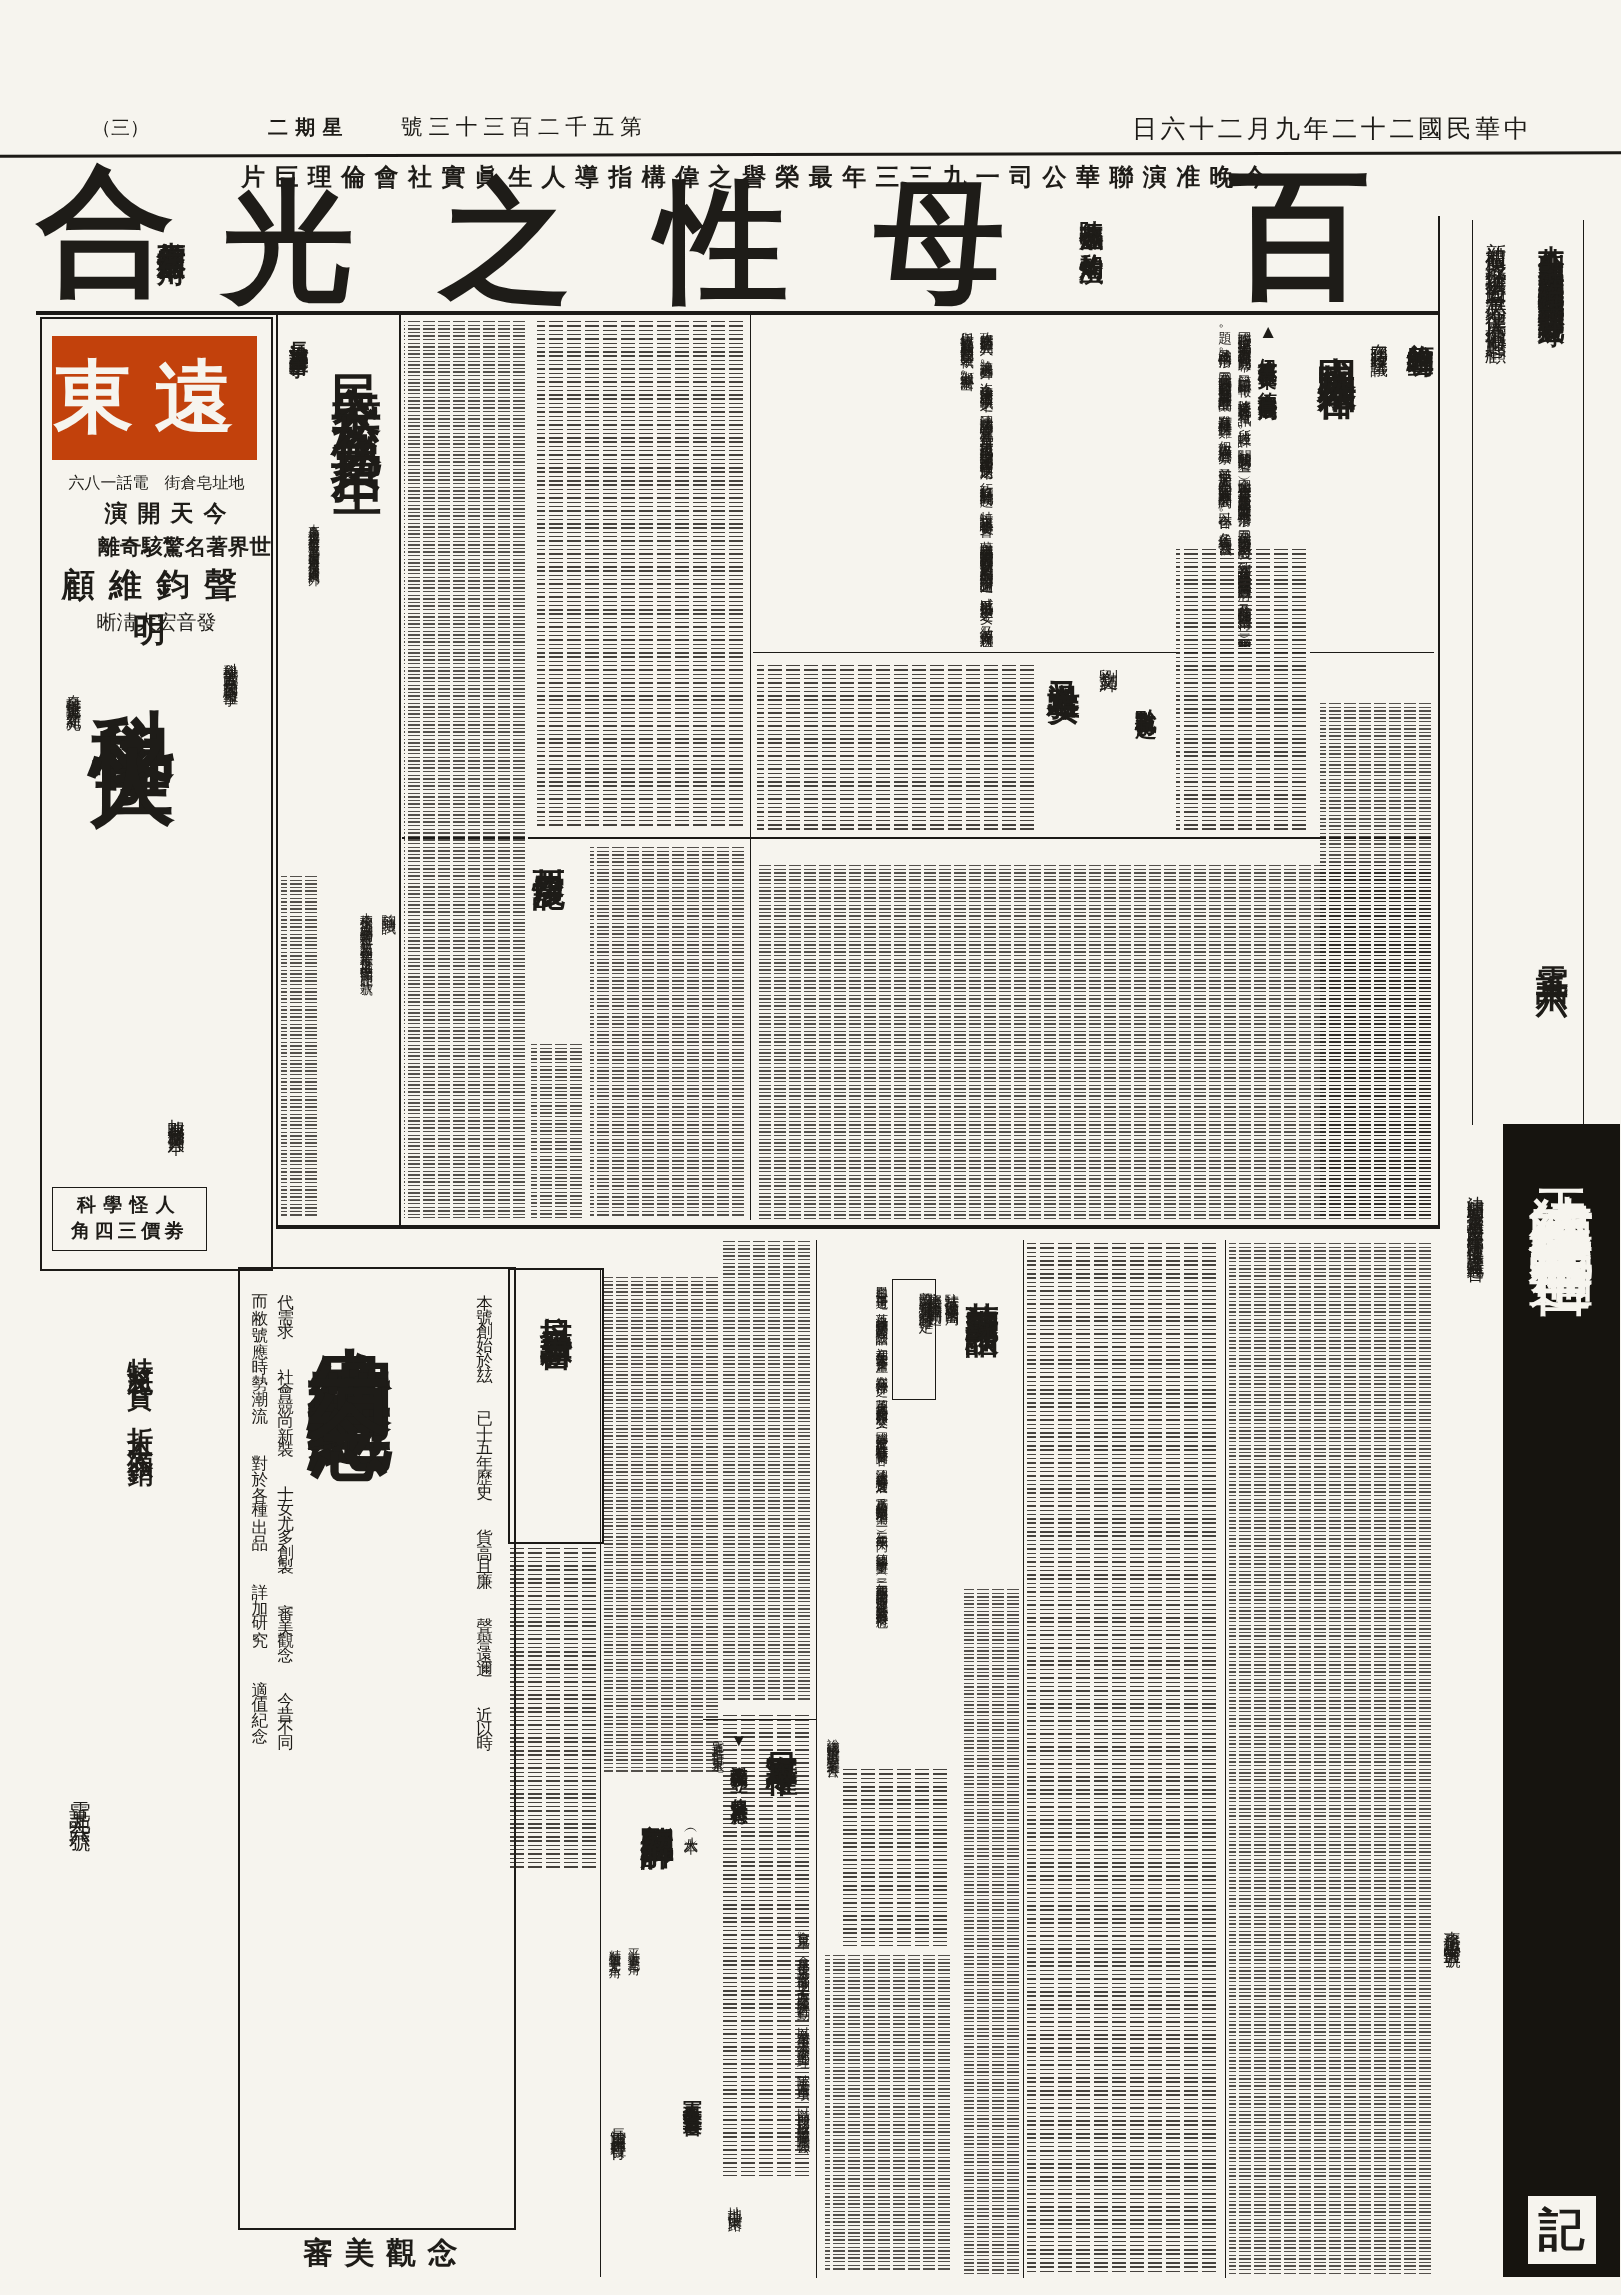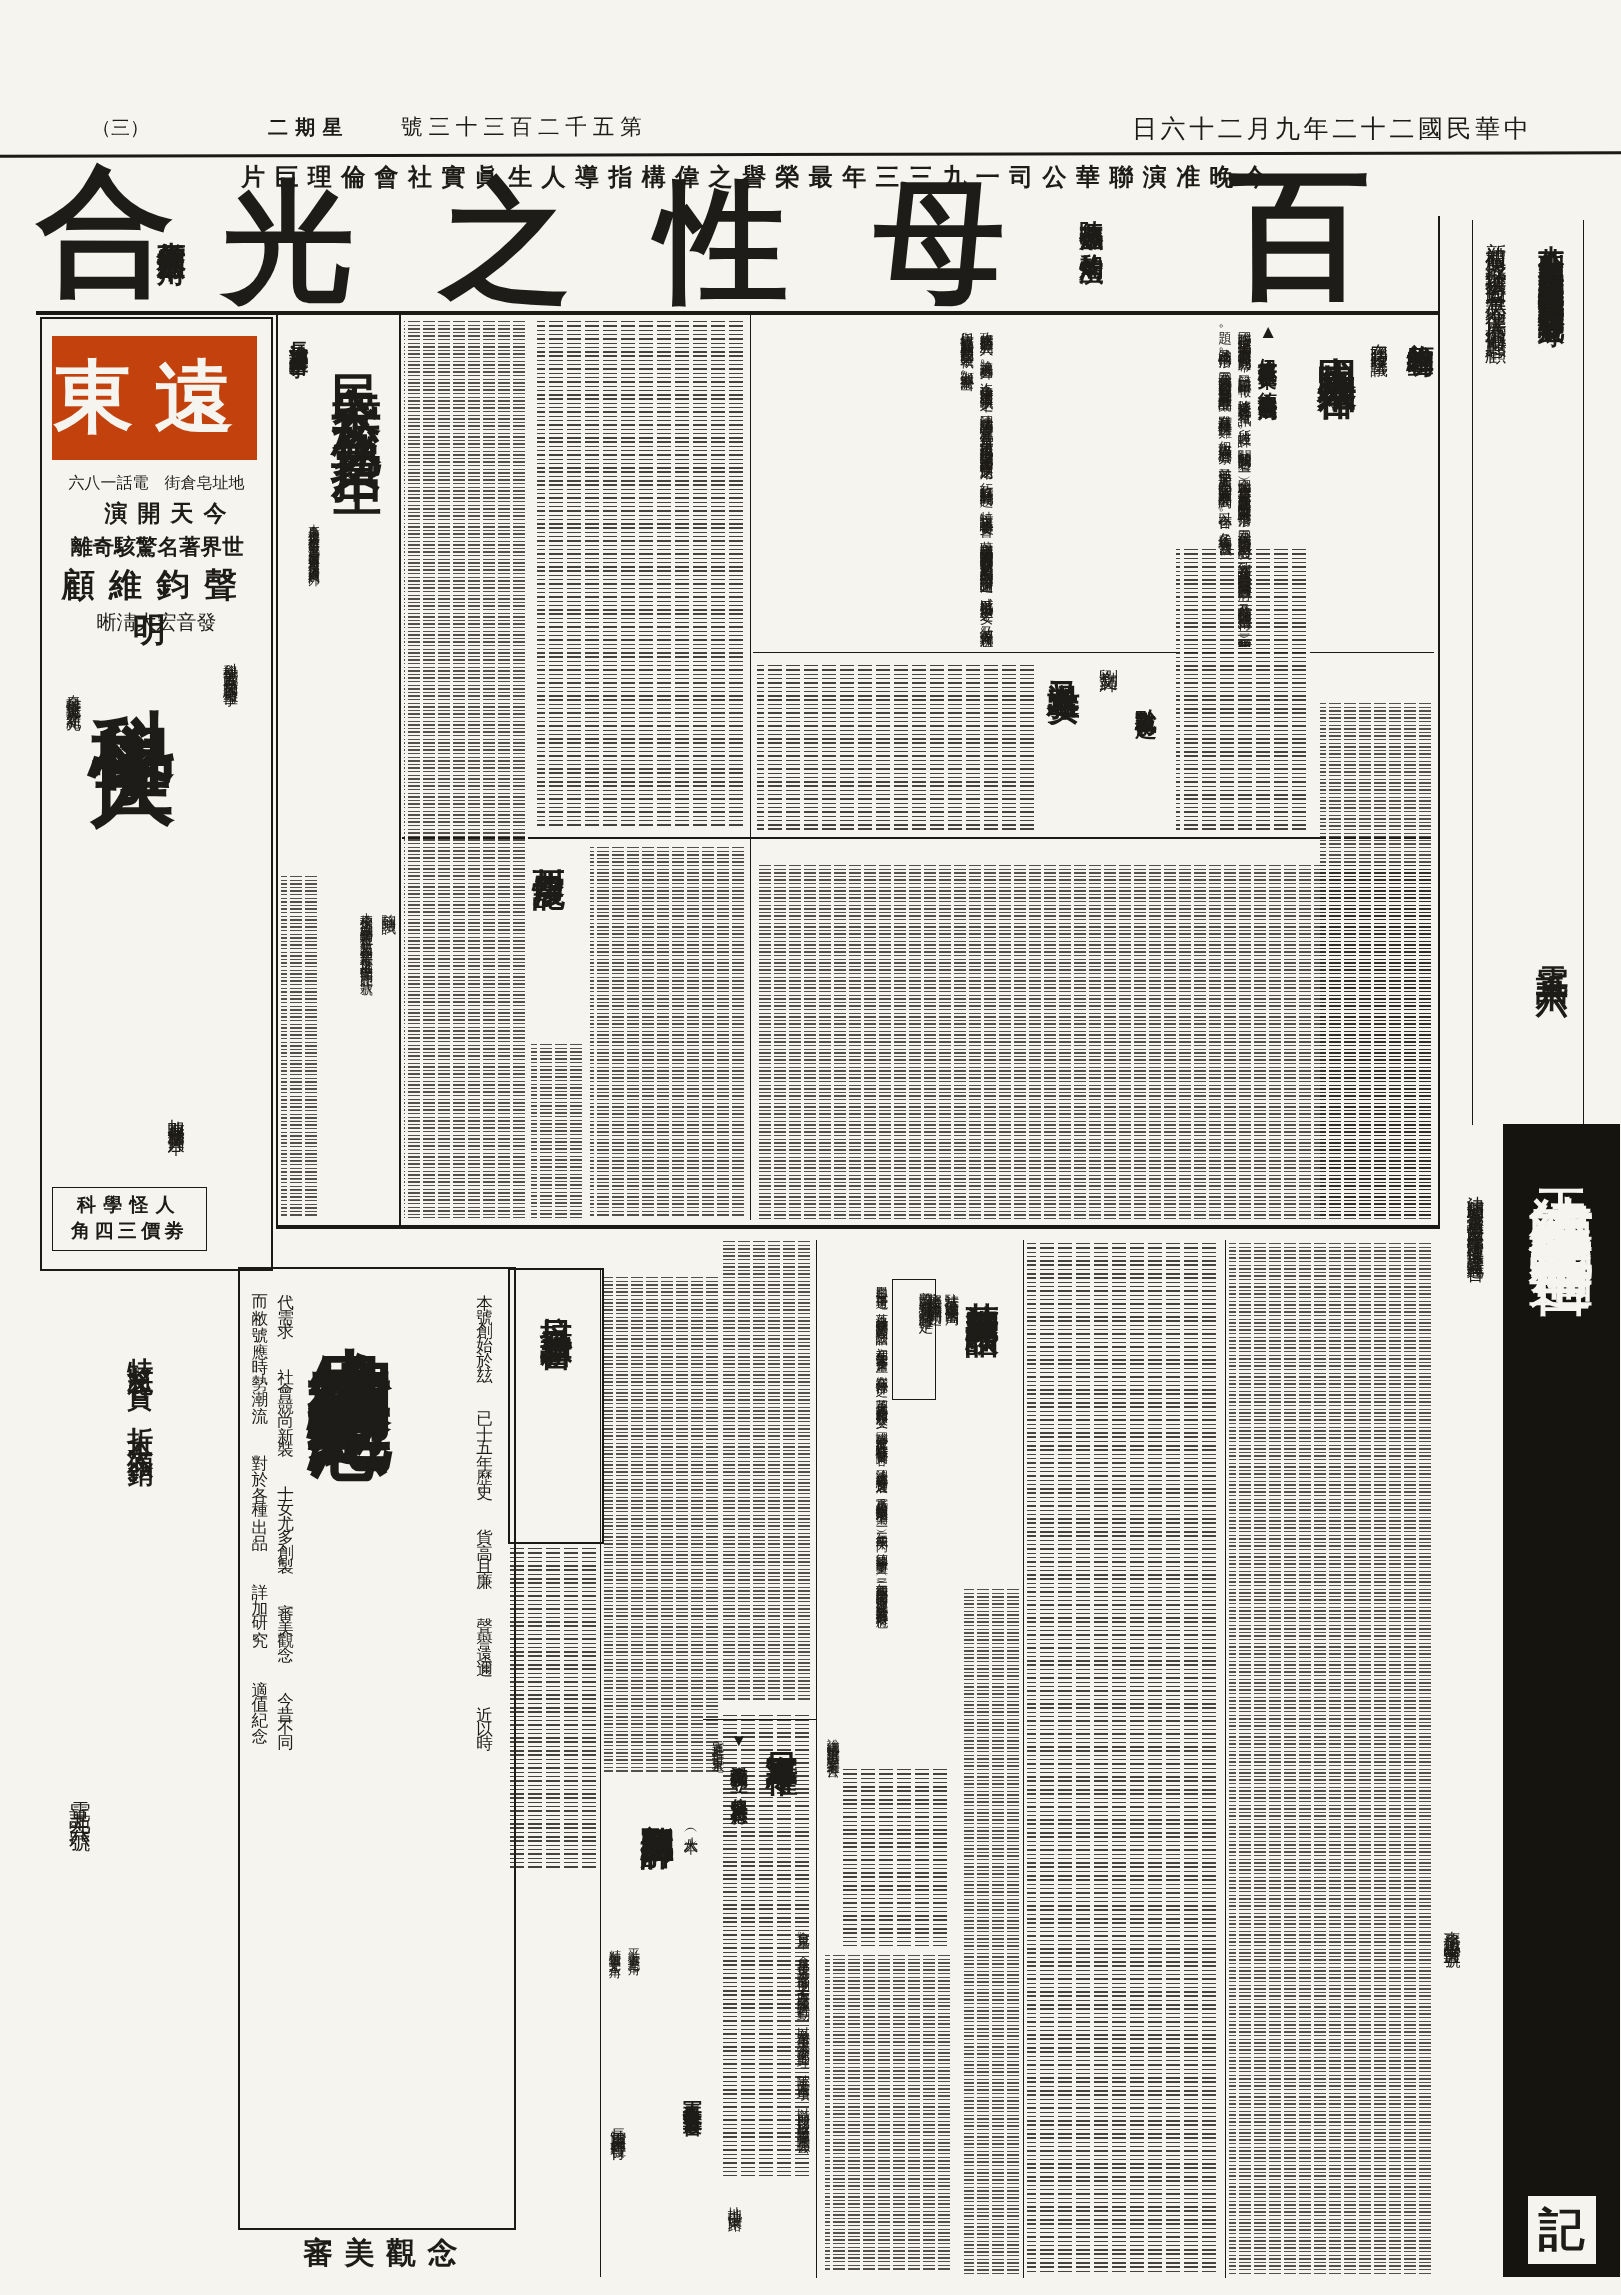--- a/index.html
+++ b/index.html
@@ -73,21 +73,21 @@
   <div class="noise" style="left:1176px;top:549px;width:134px;height:283px;"></div>
   <div class="noise f" style="left:1320px;top:703px;width:114px;height:515px;"></div>
   <div class="rule" style="left:750px;top:314px;width:1.4px;height:906px;"></div>
 
   <div class="abs box" style="left:40px;top:317px;width:229px;height:950px;">
     <div class="abs ctr" style="left:10px;top:17.3px;width:205px;height:124px;background:#c2410c;">
       <span class="sans white" style="font-size:79px;letter-spacing:21.6px;">東遠</span>
     </div>
     <div class="abs" style="left:0;top:154px;width:229px;text-align:center;font-size:16px;">六八一話電　街倉皂址地</div>
     <div class="abs b" style="left:0;top:179px;width:257px;text-align:center;font-size:23px;letter-spacing:10px;">演開天今</div>
-    <div class="abs b" style="left:0;top:213px;width:229px;text-align:left;font-size:21.6px;padding-left:29px;">離奇駭驚名著界世</div>
+    <div class="abs b" style="left:0;top:213px;width:229px;text-align:right;font-size:21.6px;">離奇駭驚名著界世</div>
     <div class="abs sans" style="left:0;top:244px;width:229px;text-align:center;font-size:33px;letter-spacing:14.4px;">顧維鈞聲明</div>
     <div class="abs" style="left:0;top:290px;width:229px;text-align:center;font-size:20px;">晰淸大宏音發</div>
     <div class="abs v sans" style="left:50px;top:323px;height:432px;font-size:84px;line-height:1;letter-spacing:13px;">科學怪人</div>
     <div class="abs v tx" style="left:177px;top:332px;height:310px;font-size:15px;">科學萬能造五百年後的新奇怪事</div>
     <div class="abs v tx" style="left:20px;top:364px;height:274px;font-size:15px;">奇離怪誕電影界之新紀元</div>
     <div class="abs v" style="left:121px;top:786px;height:216px;font-size:17.3px;">加映有聲滑稽笑片四本</div>
     <div class="abs box2" style="left:10px;top:868px;width:153px;height:62px;">
       <div class="b" style="text-align:center;font-size:19px;margin-top:4.3px;letter-spacing:7.2px;">科學怪人</div>
       <div class="b" style="text-align:center;font-size:19px;letter-spacing:4.3px;">角四三價劵</div>
     </div>

